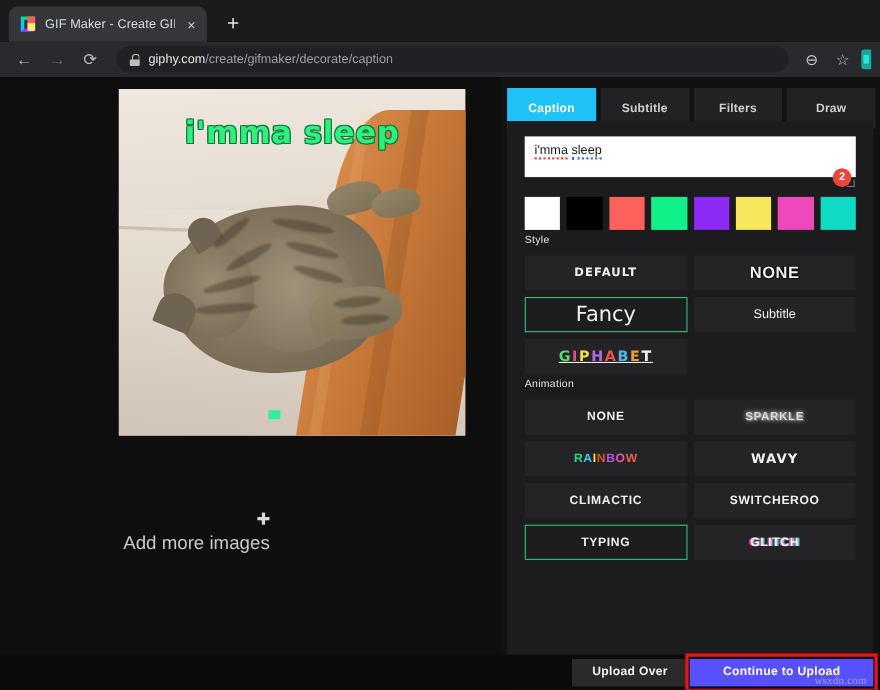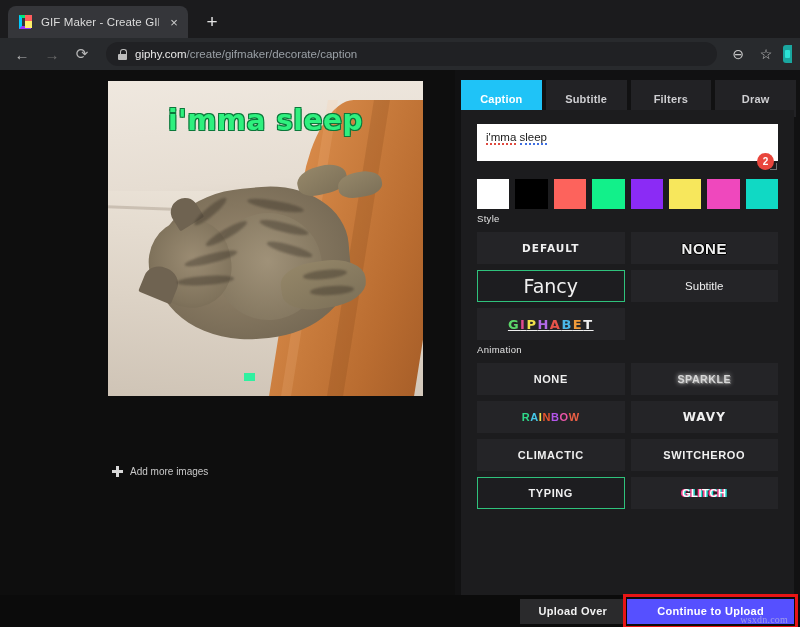--- a/index.html
+++ b/index.html
@@ -156,21 +156,21 @@
     color:#2ff07e; font-size:28px; font-family:"DejaVu Sans", sans-serif;
     font-weight:700; letter-spacing:.5px;
     text-shadow: 0 0 1px #056b33, 1px 1px 0 #0c7a3c, -1px 1px 0 #0c7a3c,
                  1px -1px 0 #0c7a3c, -1px -1px 0 #0c7a3c;
   }
   .frame-marker {
     position:absolute; left:244px; top:303px; width:11px; height:8px; background:#2ff0a0;
   }
   .add-more {
     position:absolute; left:112px; top:396px; display:flex; align-items:flex-end;
-    gap:7px; color:#c9c9c9; font-size:10px;
+    gap:7px; color:#c9c9c9; font-size:17px;flex-direction:column;
   }
   .plus-ico {
     width:11px; height:11px; position:relative; flex:0 0 11px;
   }
   .plus-ico:before{content:'';position:absolute;left:0;top:4px;width:11px;height:3px;background:#d8d8d8;}
   .plus-ico:after{content:'';position:absolute;left:4px;top:0;width:3px;height:11px;background:#d8d8d8;}
 
   
   .right-col {
     position:absolute; left:455px; top:0; width:345px; height:557px; background:#111112;

